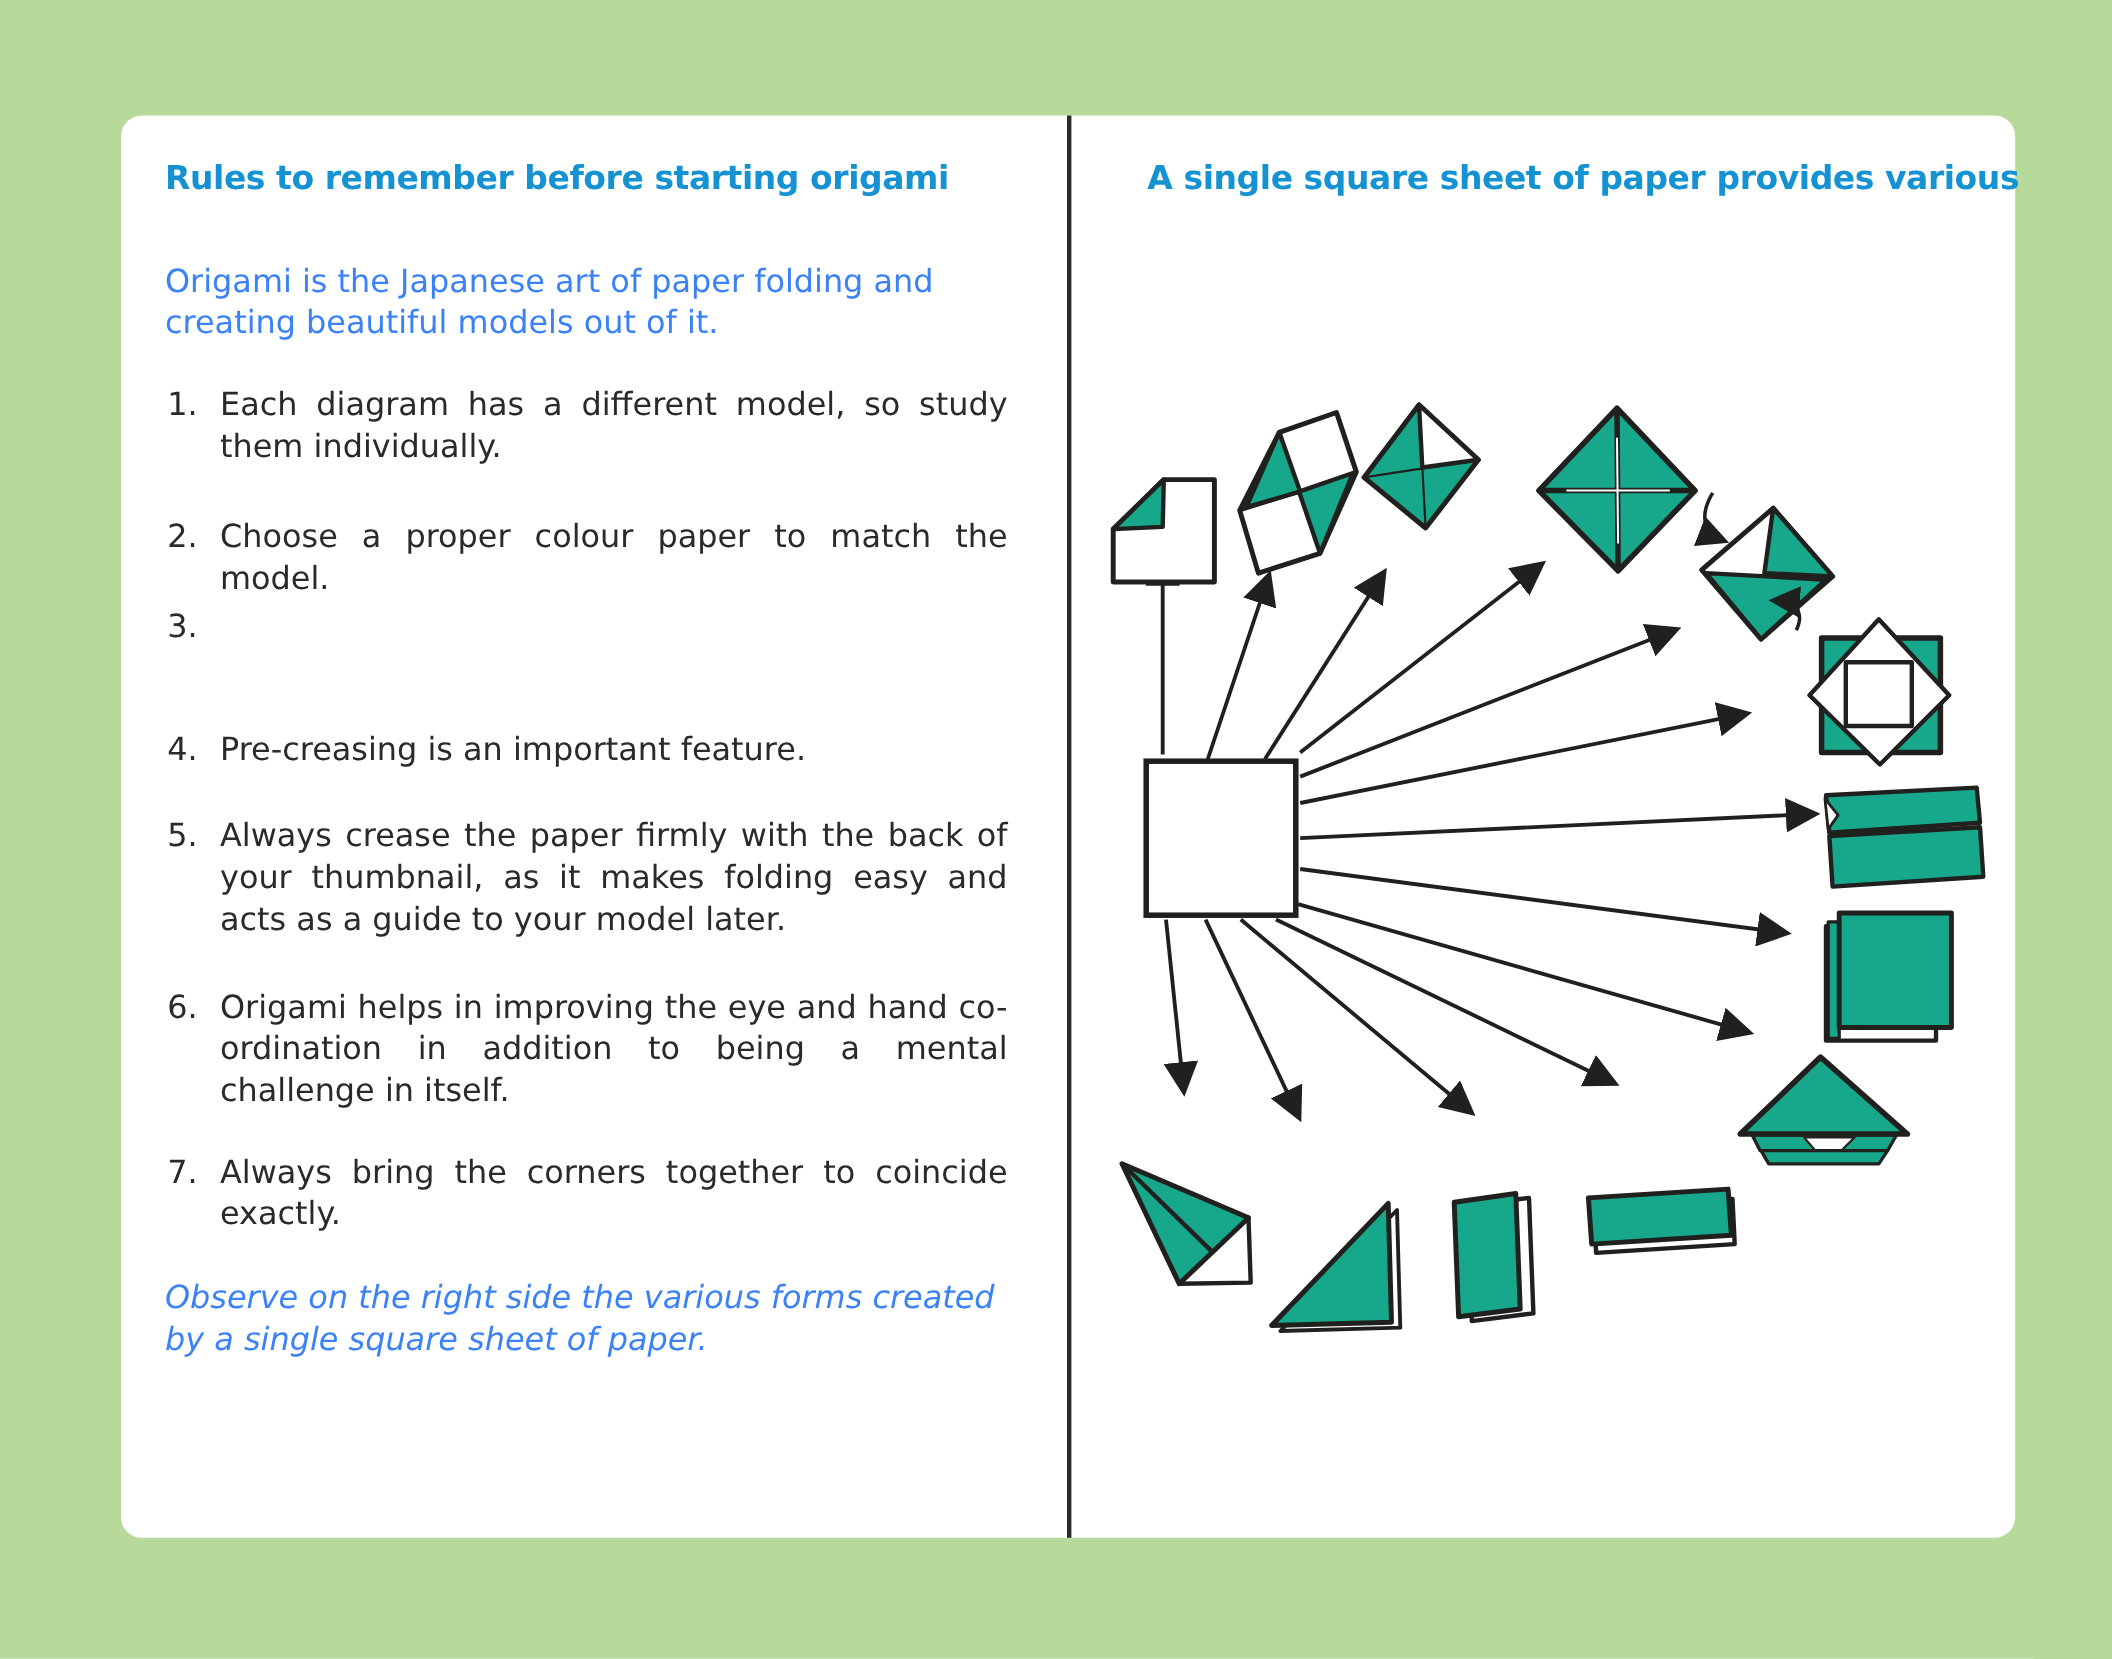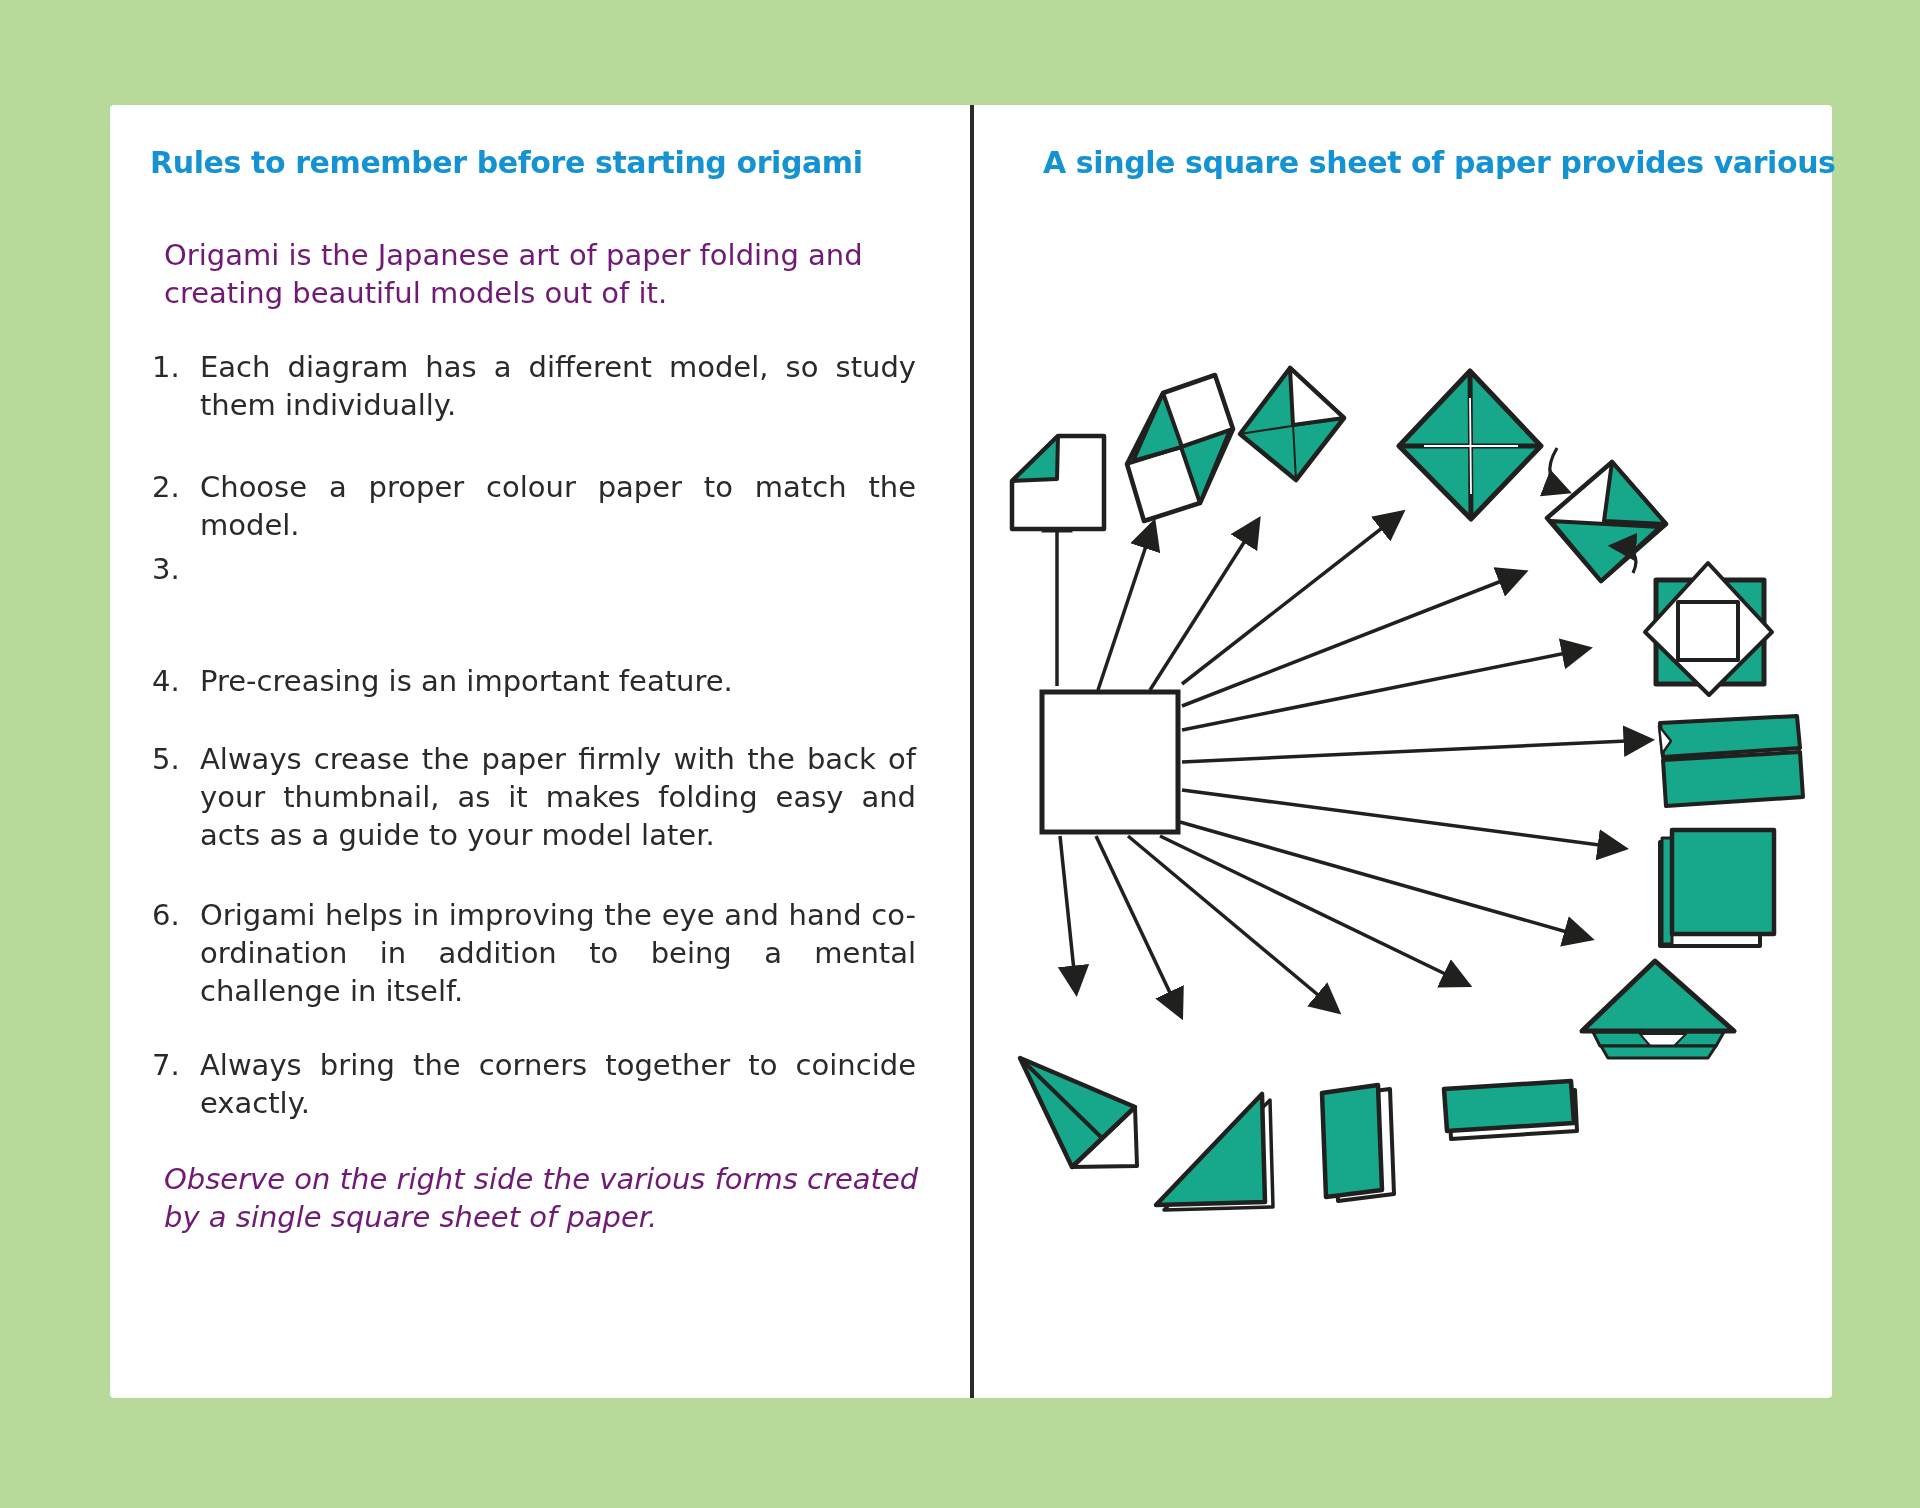--- a/index.html
+++ b/index.html
@@ -3,36 +3,36 @@
 <meta charset="utf-8">
 <style>
   html,body{margin:0;padding:0;}
   body{
     width:1920px;height:1508px;position:relative;overflow:hidden;
     background:#b7da9b;
     font-family:"DejaVu Sans",sans-serif;
   }
   .card{
     position:absolute;left:110px;top:105px;width:1722px;height:1293px;
-    background:#ffffff;border-radius:4px;
+    background:#ffffff;border-radius:19px;
   }
   .divider{
     position:absolute;left:860px;top:0;width:4px;height:1293px;
     background:#2a2a28;
   }
   .heading{
     position:absolute;font-weight:bold;color:#1592d2;
     font-size:30px;line-height:43px;letter-spacing:-0.4px;white-space:nowrap;
   }
   .h-left{left:40px;top:36px;}
   .h-right-1{left:888px;top:36px;margin-left:45px;}
   .h-right-2{left:888px;top:79px;}
   .para{
-    position:absolute;left:54px;width:756px;
-    font-size:29px;line-height:38px;color:#701a75;
+    position:absolute;left:40px;width:756px;
+    font-size:29px;line-height:38px;color:#3b82f6;
   }
   .rule{
     position:absolute;left:42px;width:764px;padding-left:48px;box-sizing:border-box;
     font-size:29px;line-height:38px;color:#2a2a28;
     text-align:justify;text-align-last:left;
   }
   .rule .num{position:absolute;left:0;top:0;}
   .diagram{
     position:absolute;left:862px;top:0;width:860px;height:1293px;
   }

